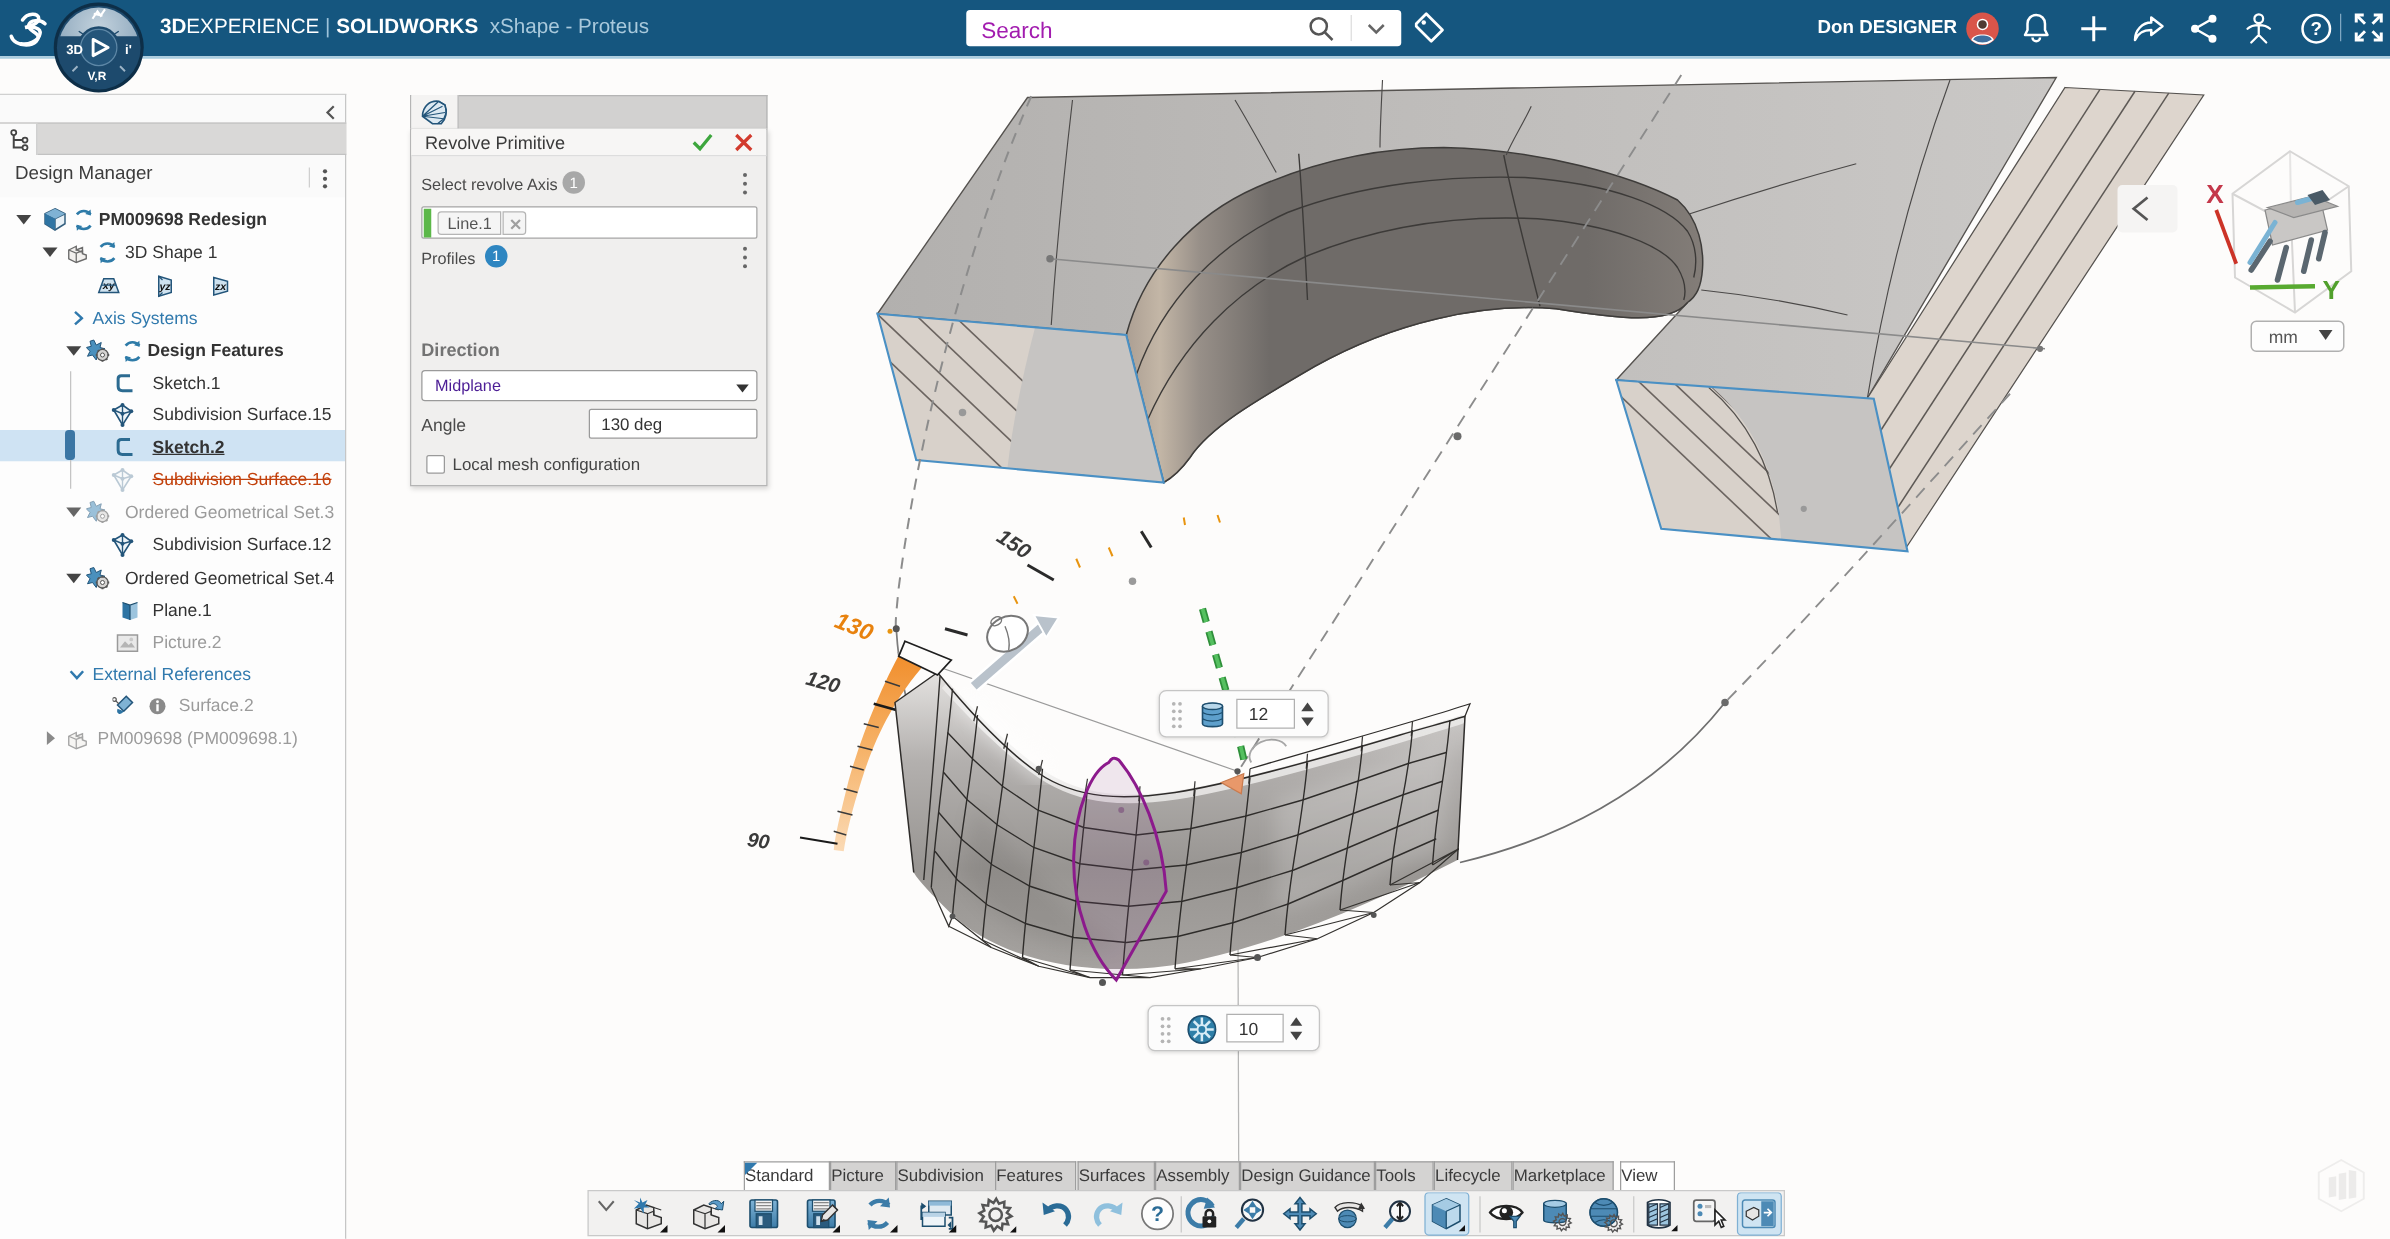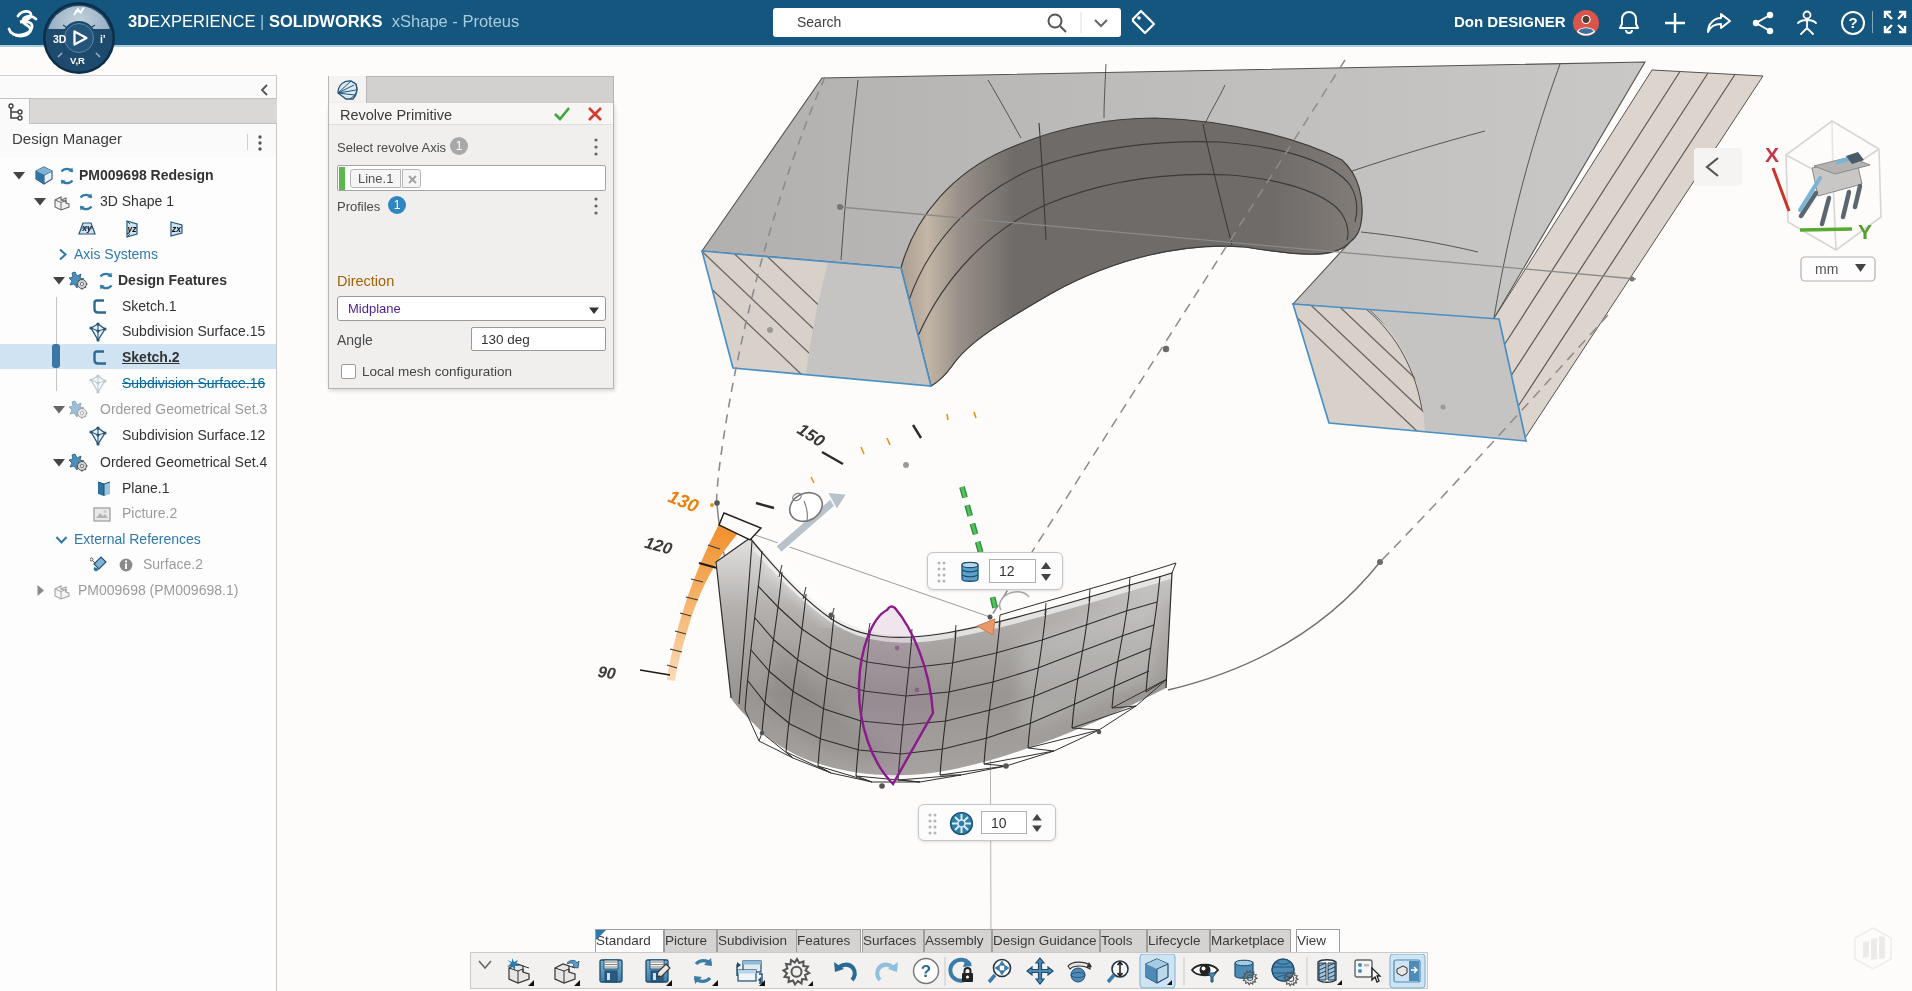--- a/index.html
+++ b/index.html
@@ -341,21 +341,21 @@
 </div>
 <div id="topbar">
  <svg class="abs" style="left:6px;top:6px" width="36" height="36" viewBox="0 0 36 36">
   <g fill="none" stroke="#fff" stroke-width="2.8" stroke-linecap="round">
    <path d="M12,10 C16,4 25,4 25,9 C25,13 18,15 14,16 C20,15 27,16 26,21 C25,27 16,30 11,29"></path>
    <path d="M30,13 C26,9 18,10 17,14 C16,18 22,19 24,22 C26,25 22,30 15,30 C9,30 4,27 3,23"></path>
   </g>
  </svg>
  <div class="abs" style="left:128px;top:12px;font-size:16.5px;color:#fff"><b>3D</b><span style="font-weight:400">EXPERIENCE</span><span style="color:#9dc3da"> | </span><b>SOLIDWORKS</b><span style="color:#a9c9dc;font-weight:400">&nbsp; xShape - Proteus</span></div>
  <div class="abs" style="left:773px;top:8px;width:348px;height:29px;background:#fff;border-radius:3px">
-   <span style="position:absolute;left:24px;top:6px;font-size:14px;color:#404040">Search</span>
+   <span style="position:absolute;left:12px;top:6px;font-size:18px;color:#a21caf">Search</span>
    <svg class="abs" style="left:270px;top:4px" width="74" height="21" viewBox="0 0 74 21">
      <circle cx="12" cy="9" r="6.5" fill="none" stroke="#555" stroke-width="2"></circle>
         <line x1="17" y1="14" x2="23" y2="20" stroke="#555" stroke-width="2"></line>
      <line x1="38" y1="0" x2="38" y2="21" stroke="#ddd" stroke-width="1"></line>
      <path d="M52,8 l6,6 l6,-6" fill="none" stroke="#666" stroke-width="2"></path>
    </svg>
  </div>
  <svg class="abs" style="left:1130px;top:9px" width="28" height="27" viewBox="0 0 28 27">
    <path d="M3,10 L11,2 L24,15 L15,24 L3,12 Z" fill="none" stroke="#fff" stroke-width="2.2" stroke-linejoin="round"></path>
       <circle cx="9" cy="9" r="1.8" fill="#fff"></circle>
@@ -591,21 +591,21 @@
           <use href="#i-subdiv"></use>
         </svg>
         <span style="position:absolute;left:122px">Subdivision Surface.15</span>
       </div>
   <div class="trow" style="top:186px;font-weight:700">
         <svg class="ticon" style="left:90px" width="20" height="20">
           <use href="#i-sketch"></use>
         </svg>
         <span style="position:absolute;left:122px;text-decoration:underline">Sketch.2</span>
       </div>
-  <div class="trow" style="top:212px;color:#0369a1">
+  <div class="trow" style="top:212px;color:#c2410c">
         <svg class="ticon" style="left:88px;opacity:.3" width="20" height="20">
           <use href="#i-subdiv"></use>
         </svg>
         <span style="position:absolute;left:122px;text-decoration:line-through">Subdivision Surface.16</span>
       </div>
   <div class="trow gray" style="top:238px">
         <svg class="ticon" style="left:52px;top:9px" width="14" height="9" viewBox="0 0 14 9">
           <path d="M1,1 H13 L7,8.5 Z" fill="#666"></path>
         </svg>
         <svg class="ticon" style="left:69px;opacity:.55" width="20" height="20">
@@ -696,21 +696,21 @@
           <path d="M6,6 L13,13 M13,6 L6,13" stroke="#a0a0a0" stroke-width="1.8"></path>
         </svg></div>
  </div>
  <div class="abs" style="left:9px;top:123px;font-size:13px;color:#4a4a4a">Profiles</div>
  <div class="abs" style="left:60px;top:120px;width:18px;height:18px;border-radius:9px;background:#2e86c1;color:#fff;font-size:12px;text-align:center;line-height:18px">1</div>
  <svg class="abs" style="left:264px;top:120px" width="8" height="20" viewBox="0 0 8 20">
       <circle cx="4" cy="3" r="1.6" fill="#666"></circle>
       <circle cx="4" cy="10" r="1.6" fill="#666"></circle>
       <circle cx="4" cy="17" r="1.6" fill="#666"></circle>
     </svg>
- <div class="abs" style="left:9px;top:197px;font-size:14.5px;font-weight:400;color:#a16207">Direction</div>
+ <div class="abs" style="left:9px;top:197px;font-size:14.5px;font-weight:700;color:#737373">Direction</div>
  <div class="abs" style="left:9px;top:220px;width:269px;height:25px;background:#fff;border:1px solid #9a9a9a;border-radius:3px">
    <span style="position:absolute;left:10px;top:4px;font-size:13px;color:#4c1d95">Midplane</span>
    <svg class="abs" style="left:250px;top:9px" width="12" height="9" viewBox="0 0 12 9">
         <path d="M1,1.5 H11 L6,8 Z" fill="#333"></path>
       </svg>
  </div>
  <div class="abs" style="left:9px;top:256px;font-size:14px;color:#4a4a4a">Angle</div>
  <div class="abs" style="left:143px;top:251px;width:135px;height:24px;background:#fff;border:1px solid #9a9a9a;border-radius:2px">
    <span style="position:absolute;left:9px;top:4px;font-size:13.5px;color:#333">130 deg</span>
  </div>

